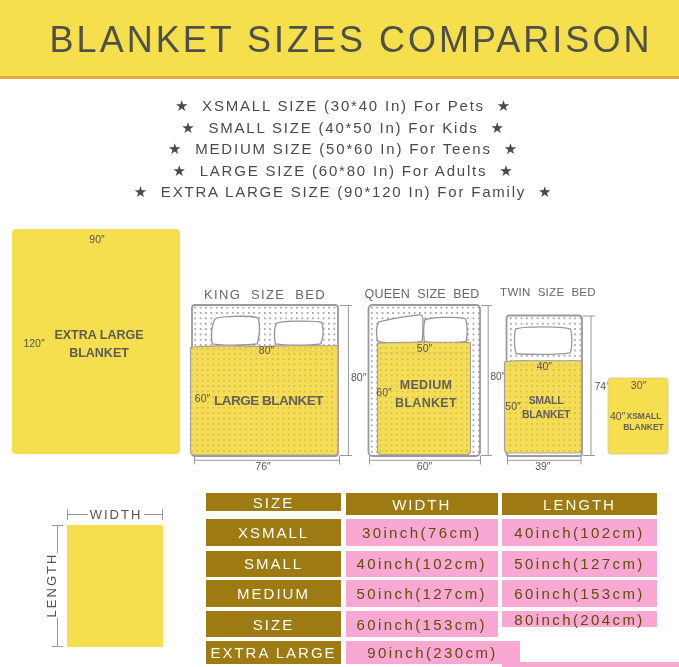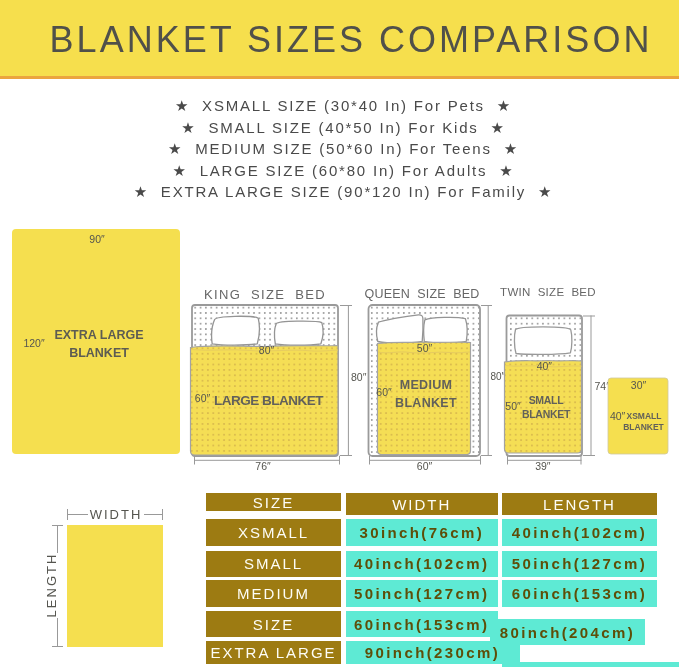--- a/index.html
+++ b/index.html
@@ -7,21 +7,21 @@
        font-family:"Liberation Sans",sans-serif;overflow:hidden;}
   .abs{position:absolute;}
   #banner{left:0;top:0;width:679px;height:76px;background:#F6DF4D;
           border-bottom:3px solid #EBA53E;}
   #banner div{width:679px;text-align:center;margin-top:19px;
           font-size:36px;letter-spacing:3.0px;color:#50504A;text-indent:7px;padding-left:8px;}
   #starlist{left:4px;top:95px;width:679px;text-align:center;
           font-size:15px;letter-spacing:1.8px;color:#4A4A4A;line-height:21.5px;}
   
   .gold{background:#9D7B12;color:#FDFDF6;}
-  .pale{background:#5eead4;color:#5E4E08;font-weight:bold;}
+  .pale{background:#f9a8d4;color:#5E4E08;}
   .cell{position:absolute;display:flex;align-items:center;justify-content:center;
         font-size:15px;letter-spacing:2px;}
   .pale{letter-spacing:2.4px;}
 </style>
 </head>
 <body>
 <div id="banner" class="abs">
     <div>BLANKET SIZES COMPARISON</div>
   </div>
 <div id="starlist" class="abs">
@@ -148,16 +148,16 @@
 <div class="cell pale" style="left:345.5px;top:519px;width:152.5px;height:27px;">30inch(76cm)</div>
 <div class="cell pale" style="left:502px;top:519px;width:155px;height:27px;">40inch(102cm)</div>
 <div class="cell gold" style="left:206px;top:550.5px;width:135px;height:26px;">SMALL</div>
 <div class="cell pale" style="left:345.5px;top:550.5px;width:152.5px;height:26px;">40inch(102cm)</div>
 <div class="cell pale" style="left:502px;top:550.5px;width:155px;height:26px;">50inch(127cm)</div>
 <div class="cell gold" style="left:206px;top:580px;width:135px;height:27px;">MEDIUM</div>
 <div class="cell pale" style="left:345.5px;top:580px;width:152.5px;height:27px;">50inch(127cm)</div>
 <div class="cell pale" style="left:502px;top:580px;width:155px;height:27px;">60inch(153cm)</div>
 <div class="cell gold" style="left:206px;top:611px;width:135px;height:26px;">SIZE</div>
 <div class="cell pale" style="left:345.5px;top:611px;width:152.5px;height:26px;">60inch(153cm)</div>
-<div class="cell pale" style="left:490px;top:611px;width:155px;height:26px;margin-top:8px;">80inch(204cm)</div>
+<div class="cell pale" style="left:502px;top:611px;width:155px;height:16px;">80inch(204cm)</div>
 <div class="cell gold" style="left:206px;top:640.5px;width:135px;height:23px;">EXTRA LARGE</div>
 <div class="cell pale" style="left:345.5px;top:640.5px;width:174px;height:23px;">90inch(230cm)</div>
 <div class="cell pale" style="left:502px;top:662px;width:181px;height:23px;">120inch(305cm)</div>
 
 </body></html>

